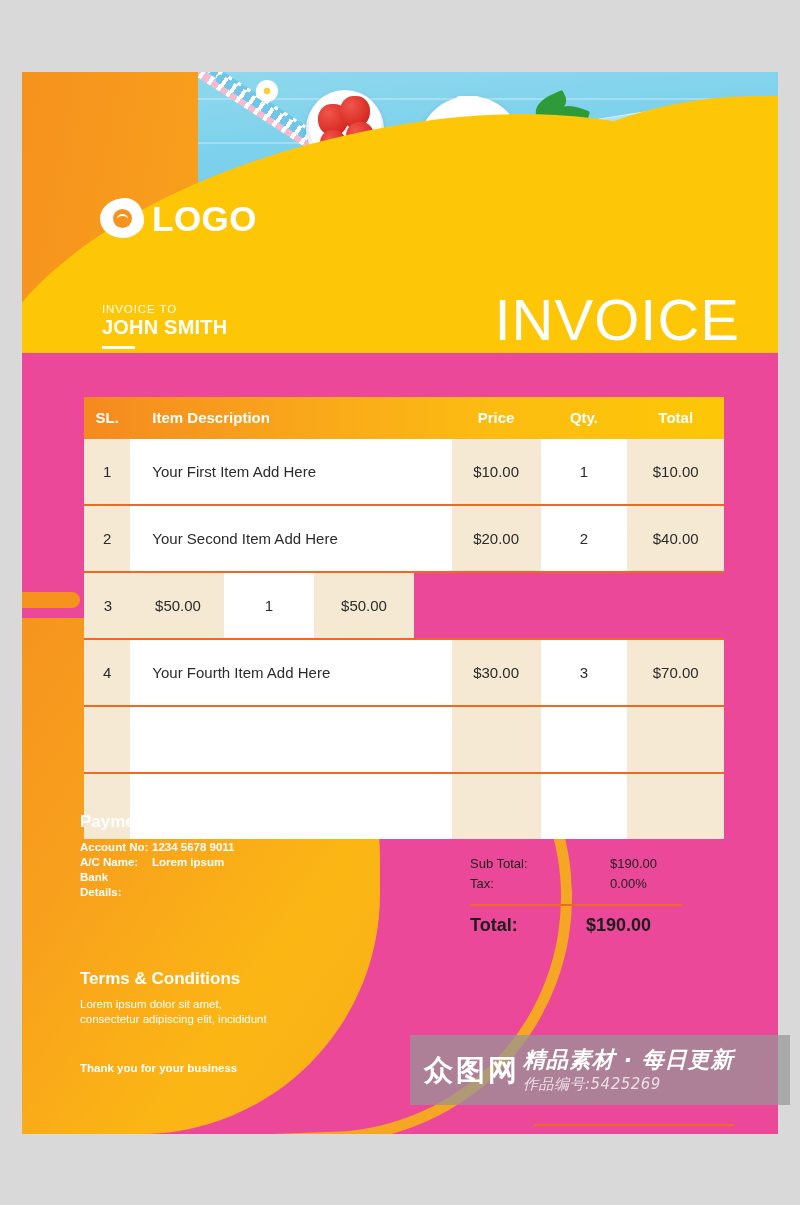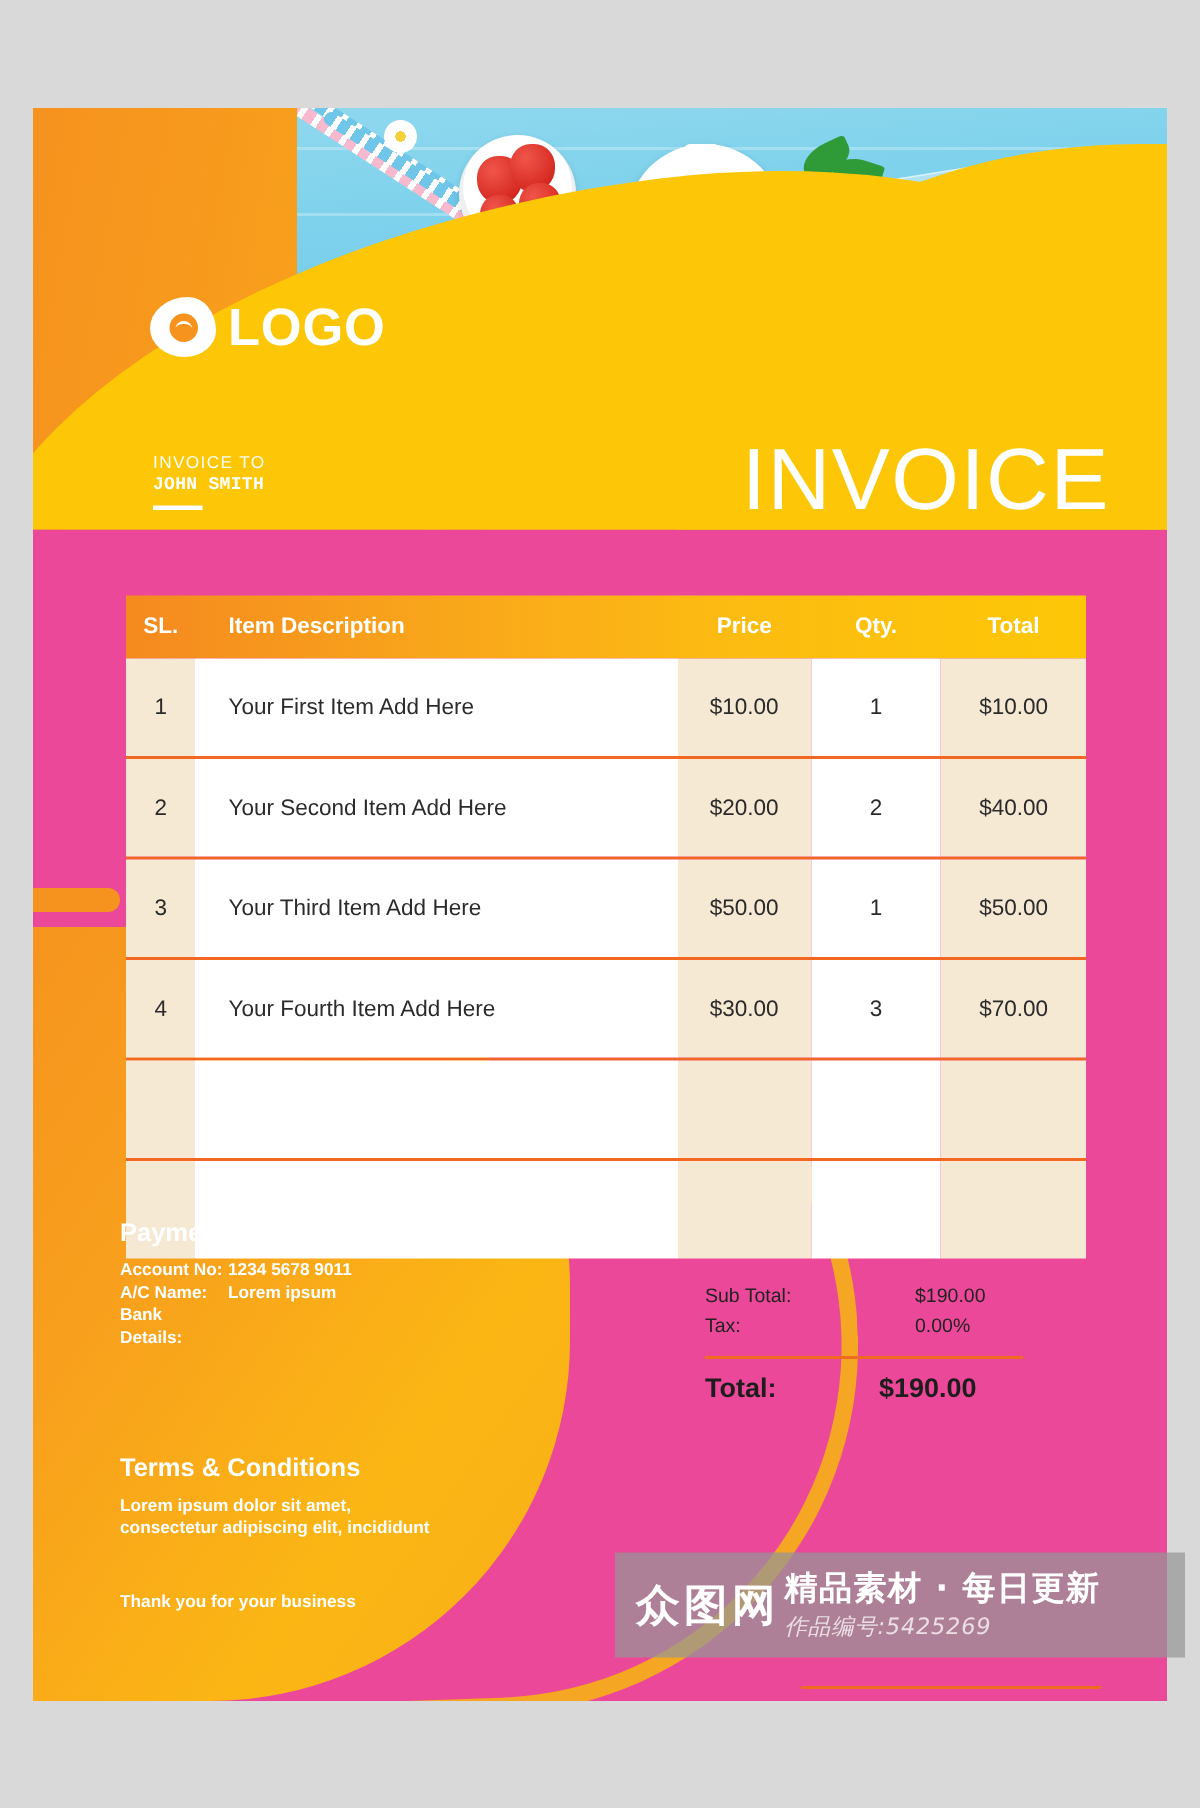--- a/index.html
+++ b/index.html
@@ -74,21 +74,21 @@
   .egg-white{position:absolute;inset:0;background:#ffffff;
     border-radius:58% 42% 48% 52% / 52% 56% 44% 48%;}
   .yolk{position:absolute;left:13px;top:11px;width:19px;height:19px;border-radius:50%;
     background:#F6921E;}
   .yolk:after{content:"";position:absolute;left:4px;top:5px;width:11px;height:8px;
     border-top:2.5px solid #ffffff;border-radius:50%;}
   .logo-text{color:#ffffff;font-size:35px;font-weight:bold;letter-spacing:.5px;line-height:1;}
 
   .invoice-to{position:absolute;left:80px;top:231px;z-index:6;}
   .inv-to-label{color:#ffffff;font-size:11.5px;letter-spacing:.9px;opacity:.95;}
-  .inv-to-name{color:#ffffff;font-size:12px;font-weight:bold;letter-spacing:.2px;margin-top:1px;font-family:Liberation Mono, monospace;}
+  .inv-to-name{color:#ffffff;font-size:20px;font-weight:bold;letter-spacing:.2px;margin-top:1px;}
   .rule{width:33px;height:3px;background:#ffffff;margin:7px 0 8px;}
 
   .inv-title{position:absolute;right:38px;top:219px;color:#ffffff;font-size:58px;
     letter-spacing:1px;line-height:1;z-index:6;font-weight:normal;}
 
   
   .table{position:absolute;left:62px;top:325px;width:640px;}
   .thead{display:flex;height:42px;align-items:flex-end;
     background:linear-gradient(90deg,#F5891F 0%,#F9A61B 33%,#FCBC11 64%,#FDC707 100%);}
   .trow{display:flex;height:65px;align-items:center;border-top:2px solid #F26722;}
@@ -122,21 +122,21 @@
     border-radius:0 260px 260px 0;
     border:11px solid #F5A623;
     border-left-color:transparent;border-top-color:transparent;
     transform:rotate(-2deg);
   }
   .pay{position:absolute;left:58px;top:740px;z-index:5;}
   .blk-title{color:#ffffff;font-size:17px;font-weight:bold;margin-bottom:8px;}
   .kv{display:flex;color:#ffffff;font-size:11.5px;line-height:15px;font-weight:bold;}
   .kv .k{width:72px;}
   .terms{position:absolute;left:58px;top:897px;z-index:5;}
-  .terms p{margin:0;color:#ffffff;font-size:11.5px;line-height:15px;font-weight:bold;}
+  .terms p{margin:0;color:#ffffff;font-size:11.5px;line-height:15px;font-weight:normal;}
   .thanks{position:absolute;left:58px;top:990px;color:#ffffff;font-size:11.5px;
     font-weight:bold;z-index:5;}
 
   .totals{position:absolute;left:448px;top:782px;width:212px;z-index:5;}
   .trow2{display:flex;justify-content:space-between;font-size:13px;color:#222;line-height:20px;}
   .trow2 .v{min-width:72px;}
   .tot-line{height:2px;background:#EE6C1F;margin:10px 0 9px;}
   .grand{display:flex;justify-content:space-between;font-size:18px;font-weight:bold;color:#1d1d1d;}
   .grand .v{min-width:96px;}
 
@@ -148,21 +148,21 @@
   .wm{
     position:absolute;left:410px;top:1035px;width:380px;height:70px;
     background:rgba(150,150,150,.72);
     display:flex;align-items:center;z-index:20;
   }
   .wm-logo{display:flex;gap:3px;margin-left:14px;}
   .wm-ch{color:#ffffff;font-size:29px;font-weight:bold;line-height:34px;
     font-family:"DejaVu Sans",sans-serif;}
   .wm-right{margin-left:6px;}
   .wm-tag{color:#ffffff;font-size:22px;font-weight:bold;letter-spacing:1px;
-    font-family:"DejaVu Sans",sans-serif;line-height:26px;}
+    font-family:"DejaVu Sans",sans-serif;line-height:26px;font-style:italic;}
   .wm-id{color:rgba(255,255,255,.75);font-size:15px;letter-spacing:.5px;
     font-family:"DejaVu Sans",sans-serif;line-height:19px;margin-top:2px;font-style:italic;}
 </style>
 </head>
 <body>
 
 <div class="page">
 
   <div class="header">
 
@@ -244,21 +244,20 @@
     </div>
     <div class="trow">
       <div class="c-sl">2</div>
       <div class="c-desc">Your Second Item Add Here</div>
       <div class="c-price">$20.00</div>
       <div class="c-qty">2</div>
       <div class="c-total">$40.00</div>
     </div>
     <div class="trow">
       <div class="c-sl">3</div>
-      <div class="c-desc">Your Third Item Add Here</div>
       <div class="c-price">$50.00</div>
       <div class="c-qty">1</div>
       <div class="c-total">$50.00</div>
     </div>
     <div class="trow">
       <div class="c-sl">4</div>
       <div class="c-desc">Your Fourth Item Add Here</div>
       <div class="c-price">$30.00</div>
       <div class="c-qty">3</div>
       <div class="c-total">$70.00</div>

